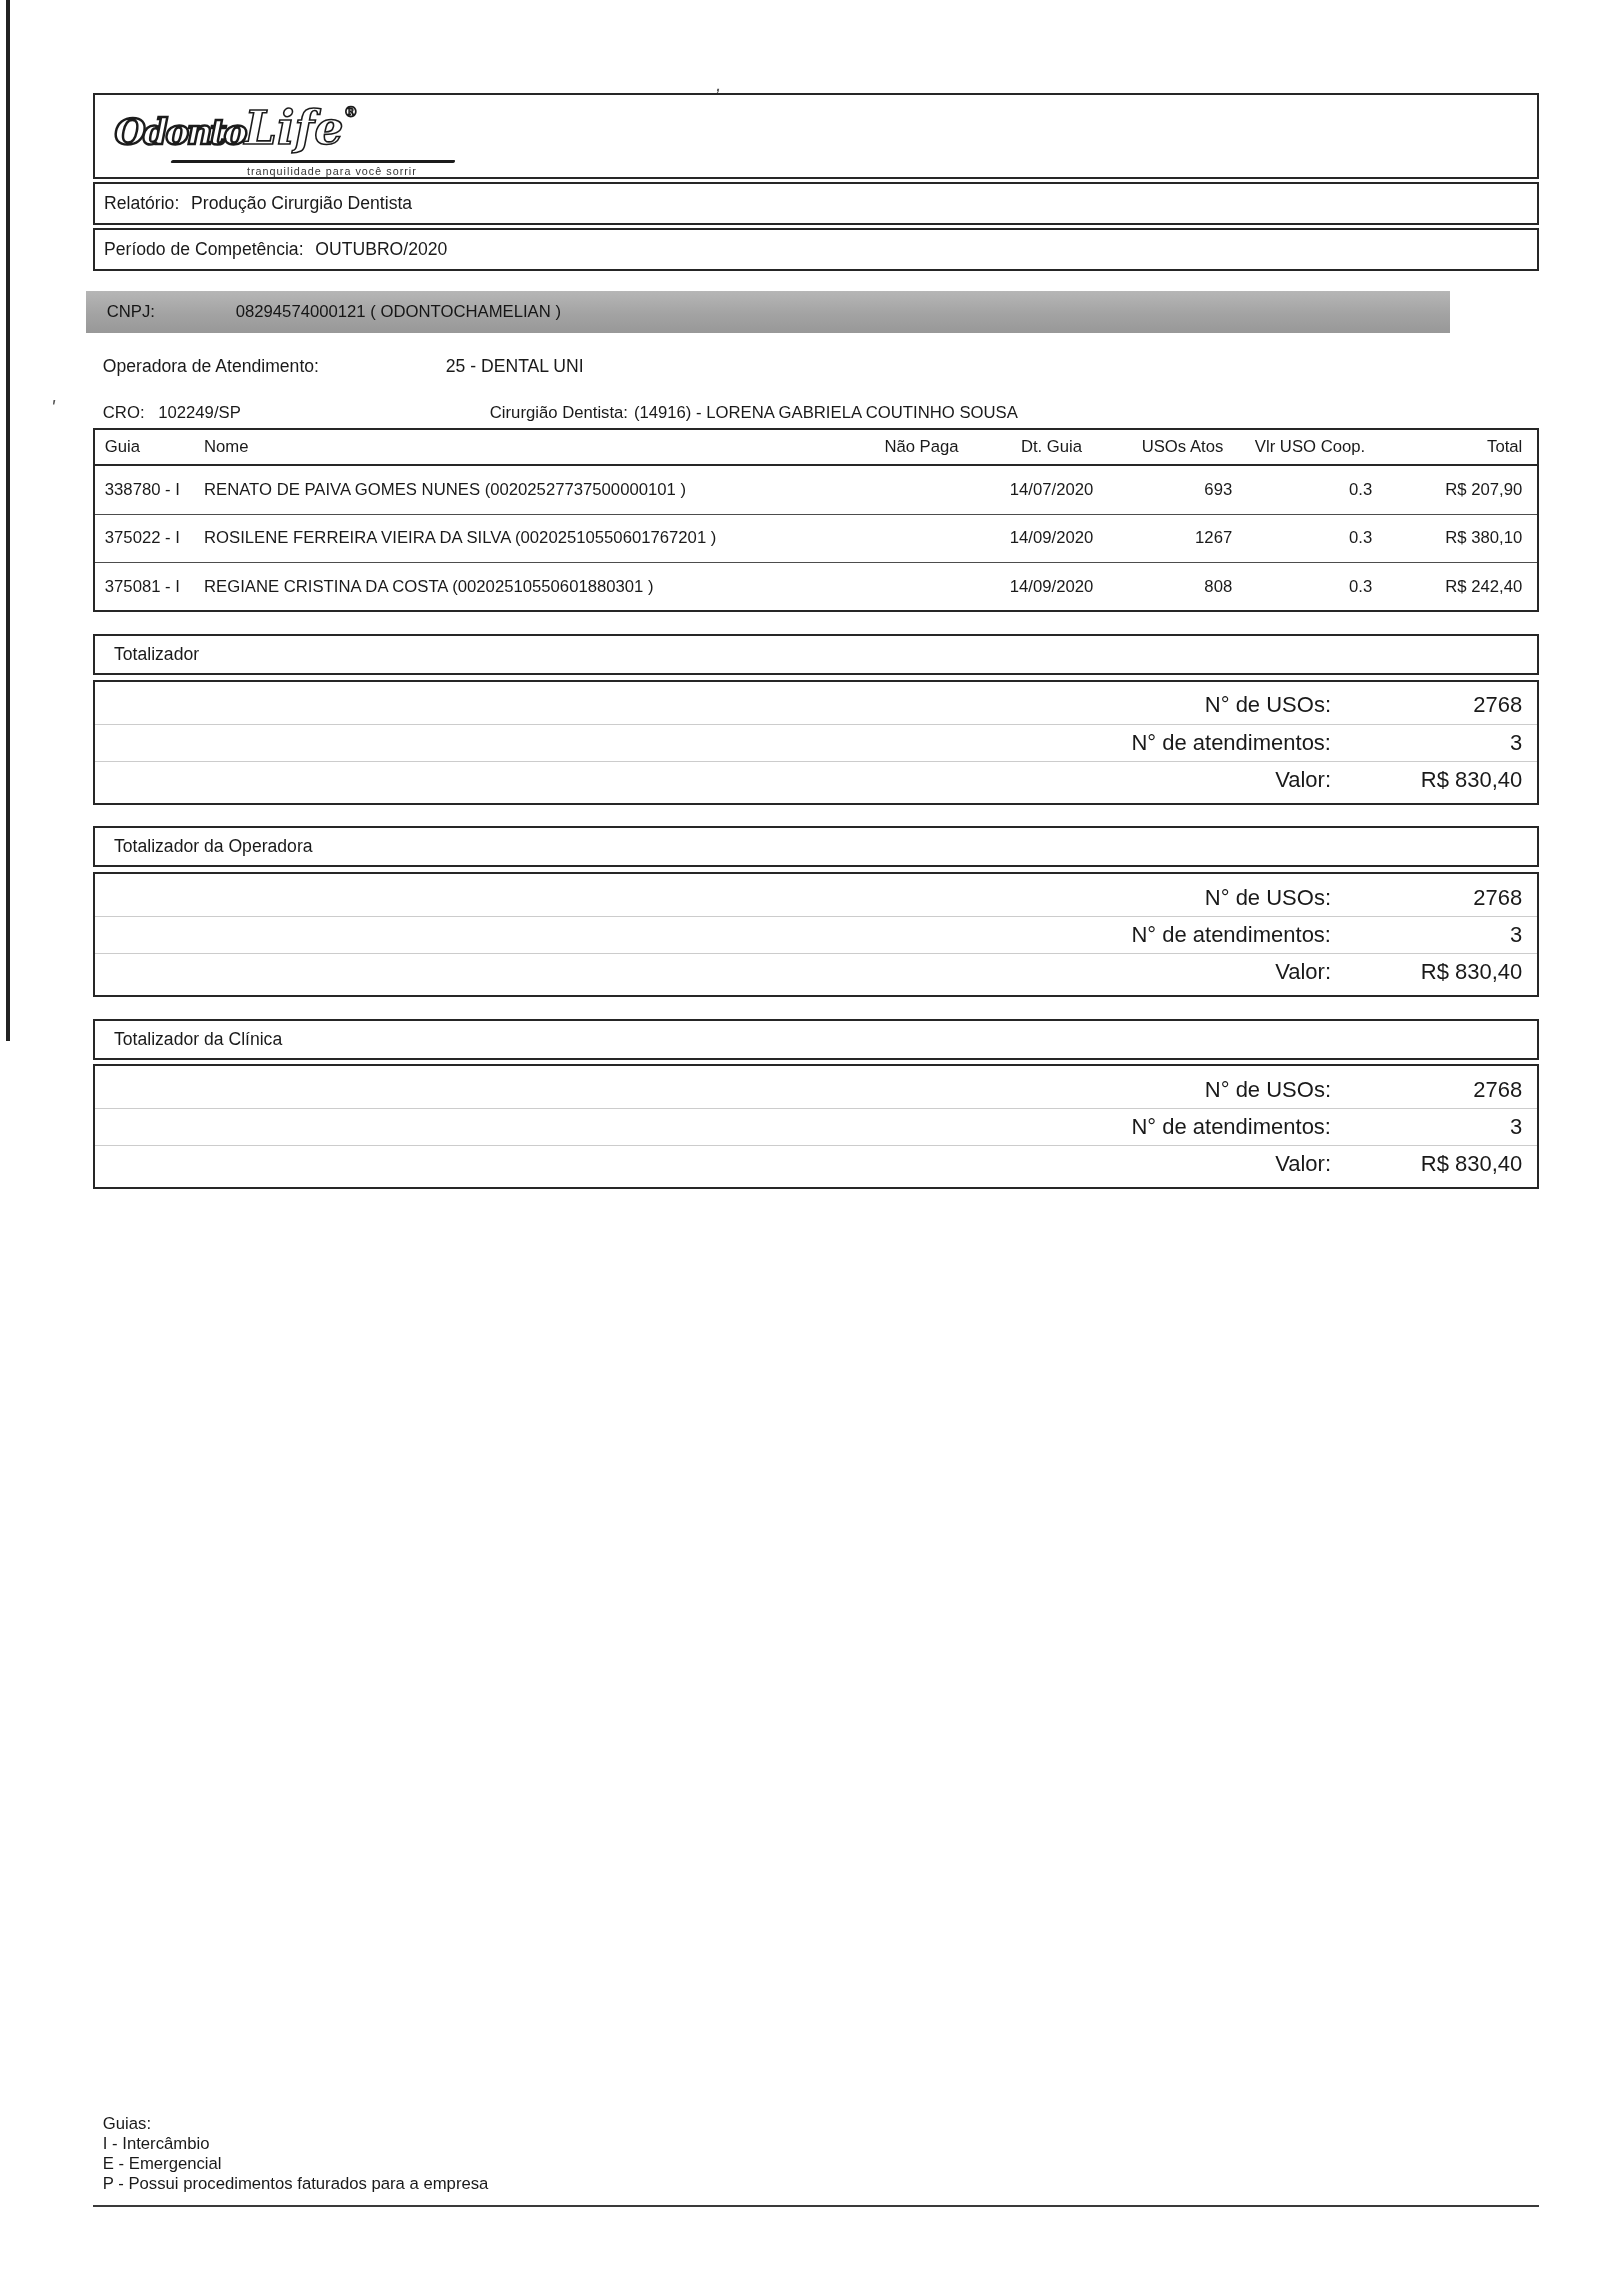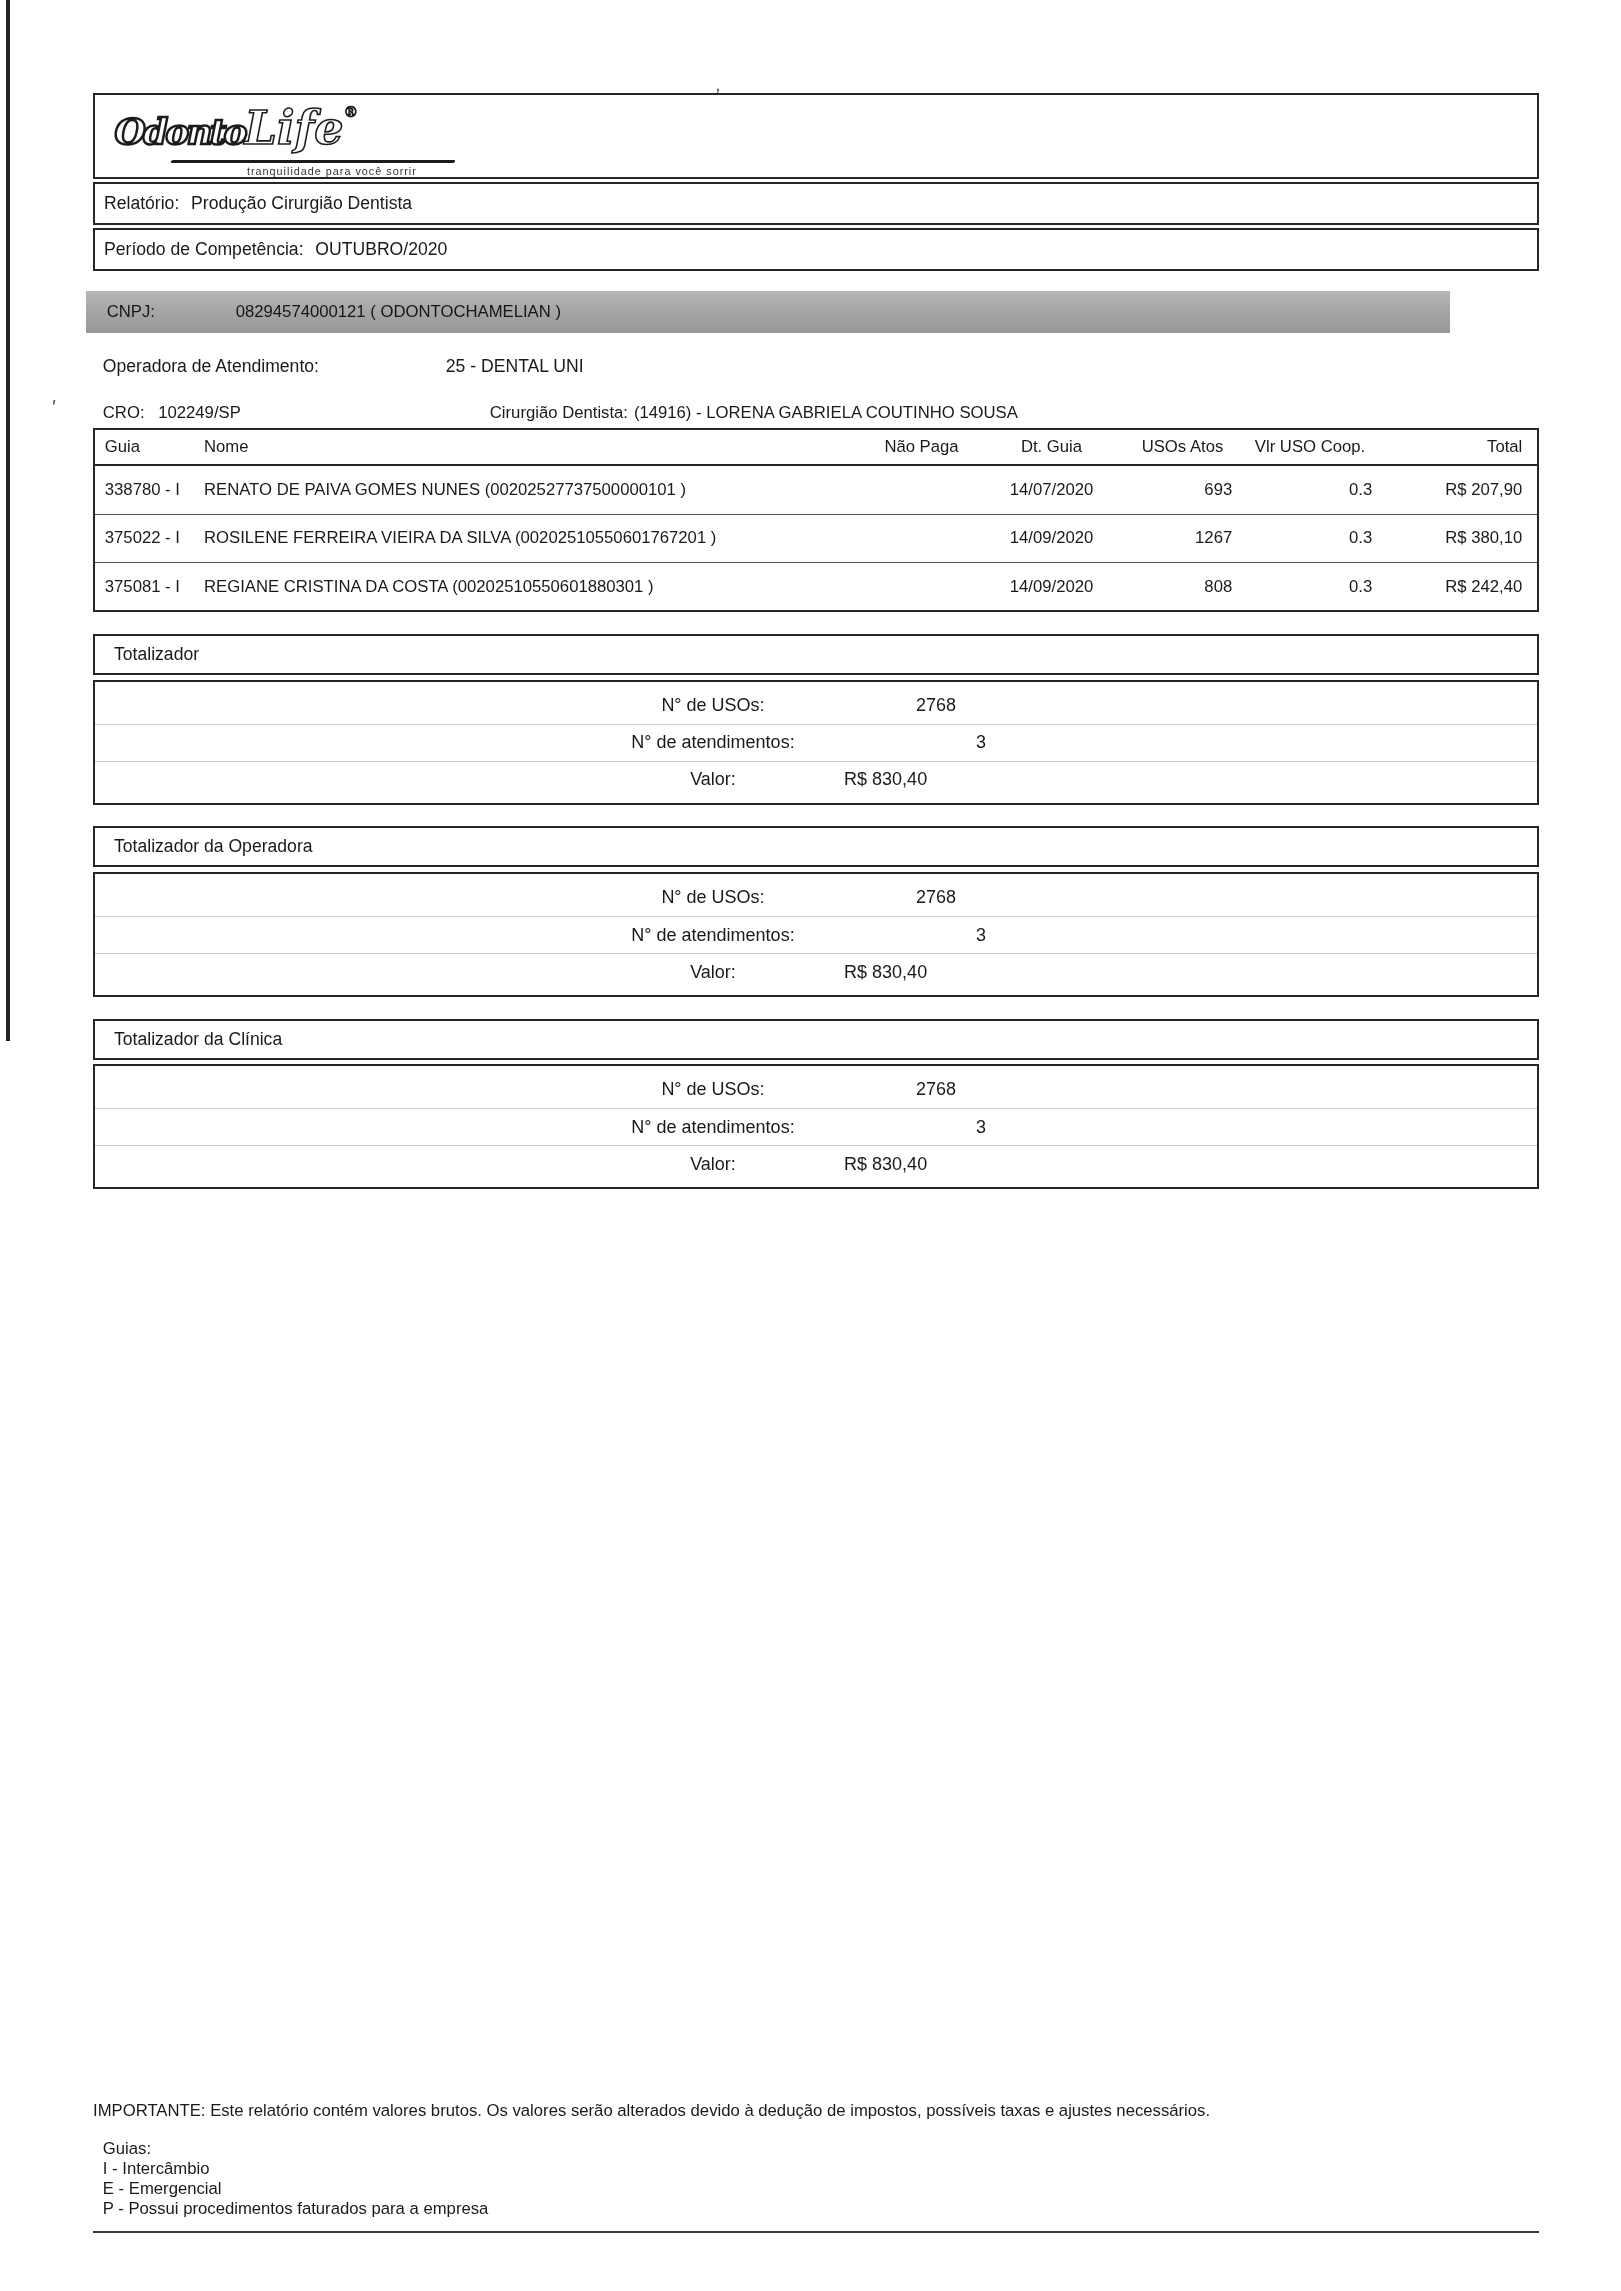--- a/index.html
+++ b/index.html
@@ -59,21 +59,21 @@
   .c-nome { padding-left: 1px; }
   .c-naopaga, .c-dt { text-align: center; }
   .c-usos, .c-vlr { text-align: right; padding-right: 7.8px; }
   .c-total { text-align: right; padding-right: 14.7px; }
   .t-header .c-usos, .t-header .c-vlr { text-align: center; padding-right: 0; }
 
   
   .tot { margin-top: 21.6px; }
   .tot-title { border: 2px solid #262626; height: 41px; display: flex; align-items: center; padding-left: 19px; font-size: 17.6px; }
   .tot-body { border: 2px solid #262626; margin-top: 4.9px; padding: 4.9px 0; }
-  .tot-row { display: flex; justify-content: center; align-items: center; height: 37px; font-size: 18px; }
+  .tot-row { display: flex; justify-content: flex-end; align-items: center; height: 37px; font-size: 22px; }
   .tot-row + .tot-row { border-top: 1px solid #cccccc; }
   .tot-value { width: 206px; flex: none; text-align: right; padding-right: 14.7px; }
 
   
   .footer { position: absolute; left: 93px; top: 2098px; width: 1446px; font-size: 16.7px; }
   .important { max-width: 1404px; line-height: 1.5; }
   .guias-row { display: flex; margin-top: 15.7px; padding-left: 9.8px; align-items: baseline; flex-direction: column; }
   .guias-label { width: 113px; flex: none; }
   .g1 { width: 196px; flex: none; }
   .g2 { width: 216px; flex: none; }
@@ -227,21 +227,20 @@
         <div class="tot-row">
           <span>Valor:</span>
           <span class="tot-value">R$ 830,40</span>
         </div>
       </div>
     </div>
 
   </div>
 
   <div class="footer">
-    <div class="important">IMPORTANTE: Este relatório contém valores brutos. Os valores serão alterados devido à dedução de impostos, possíveis taxas e ajustes necessários.</div>
     <div class="guias-row">
       <span class="guias-label">Guias:</span>
       <span class="g1">I - Intercâmbio</span>
       <span class="g2">E - Emergencial</span>
       <span class="g3">P - Possui procedimentos faturados para a empresa</span>
     </div>
     <div class="footer-rule"></div>
   </div>
 
 </div>

